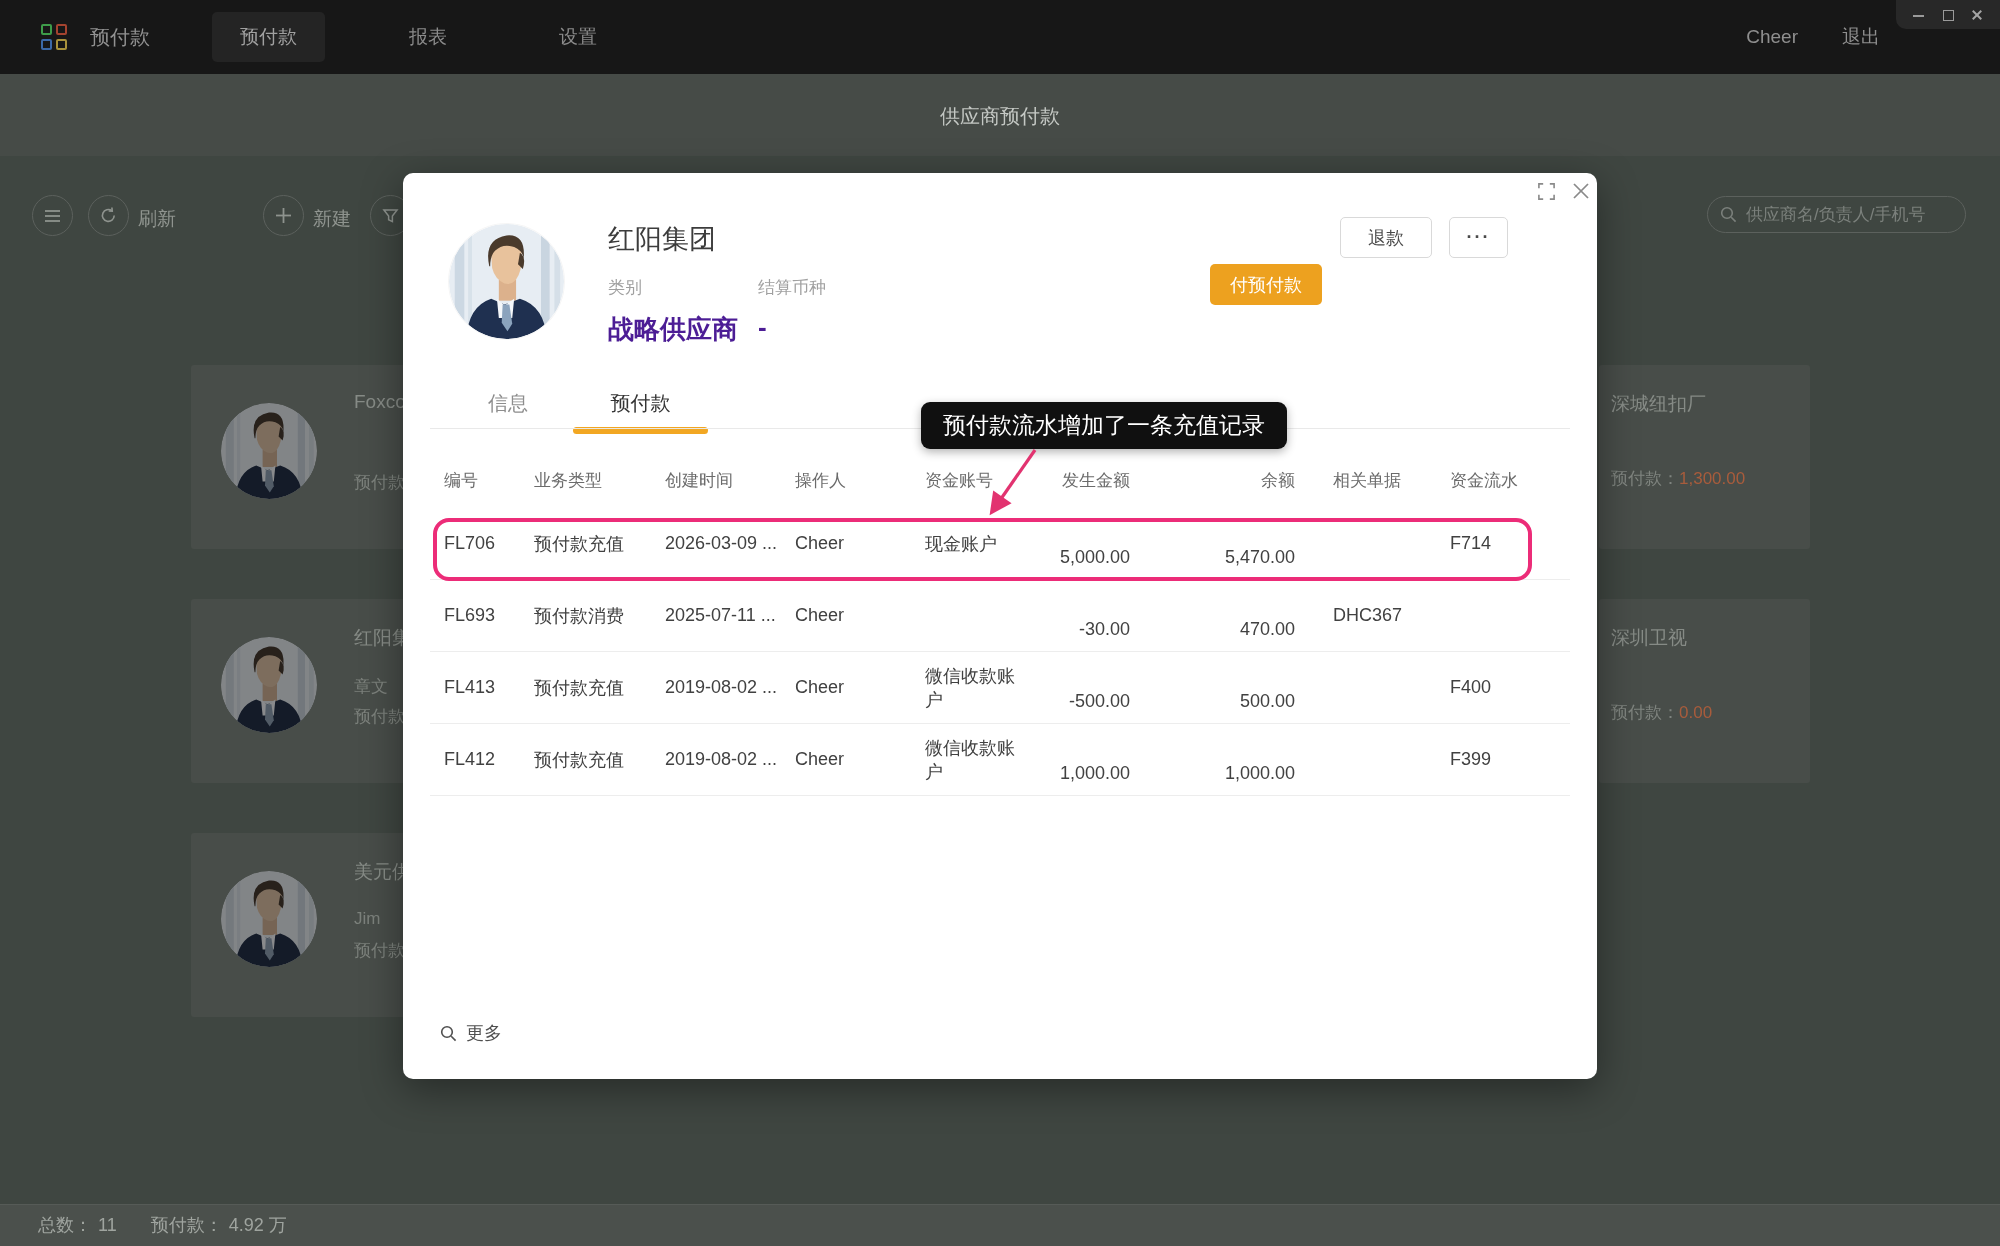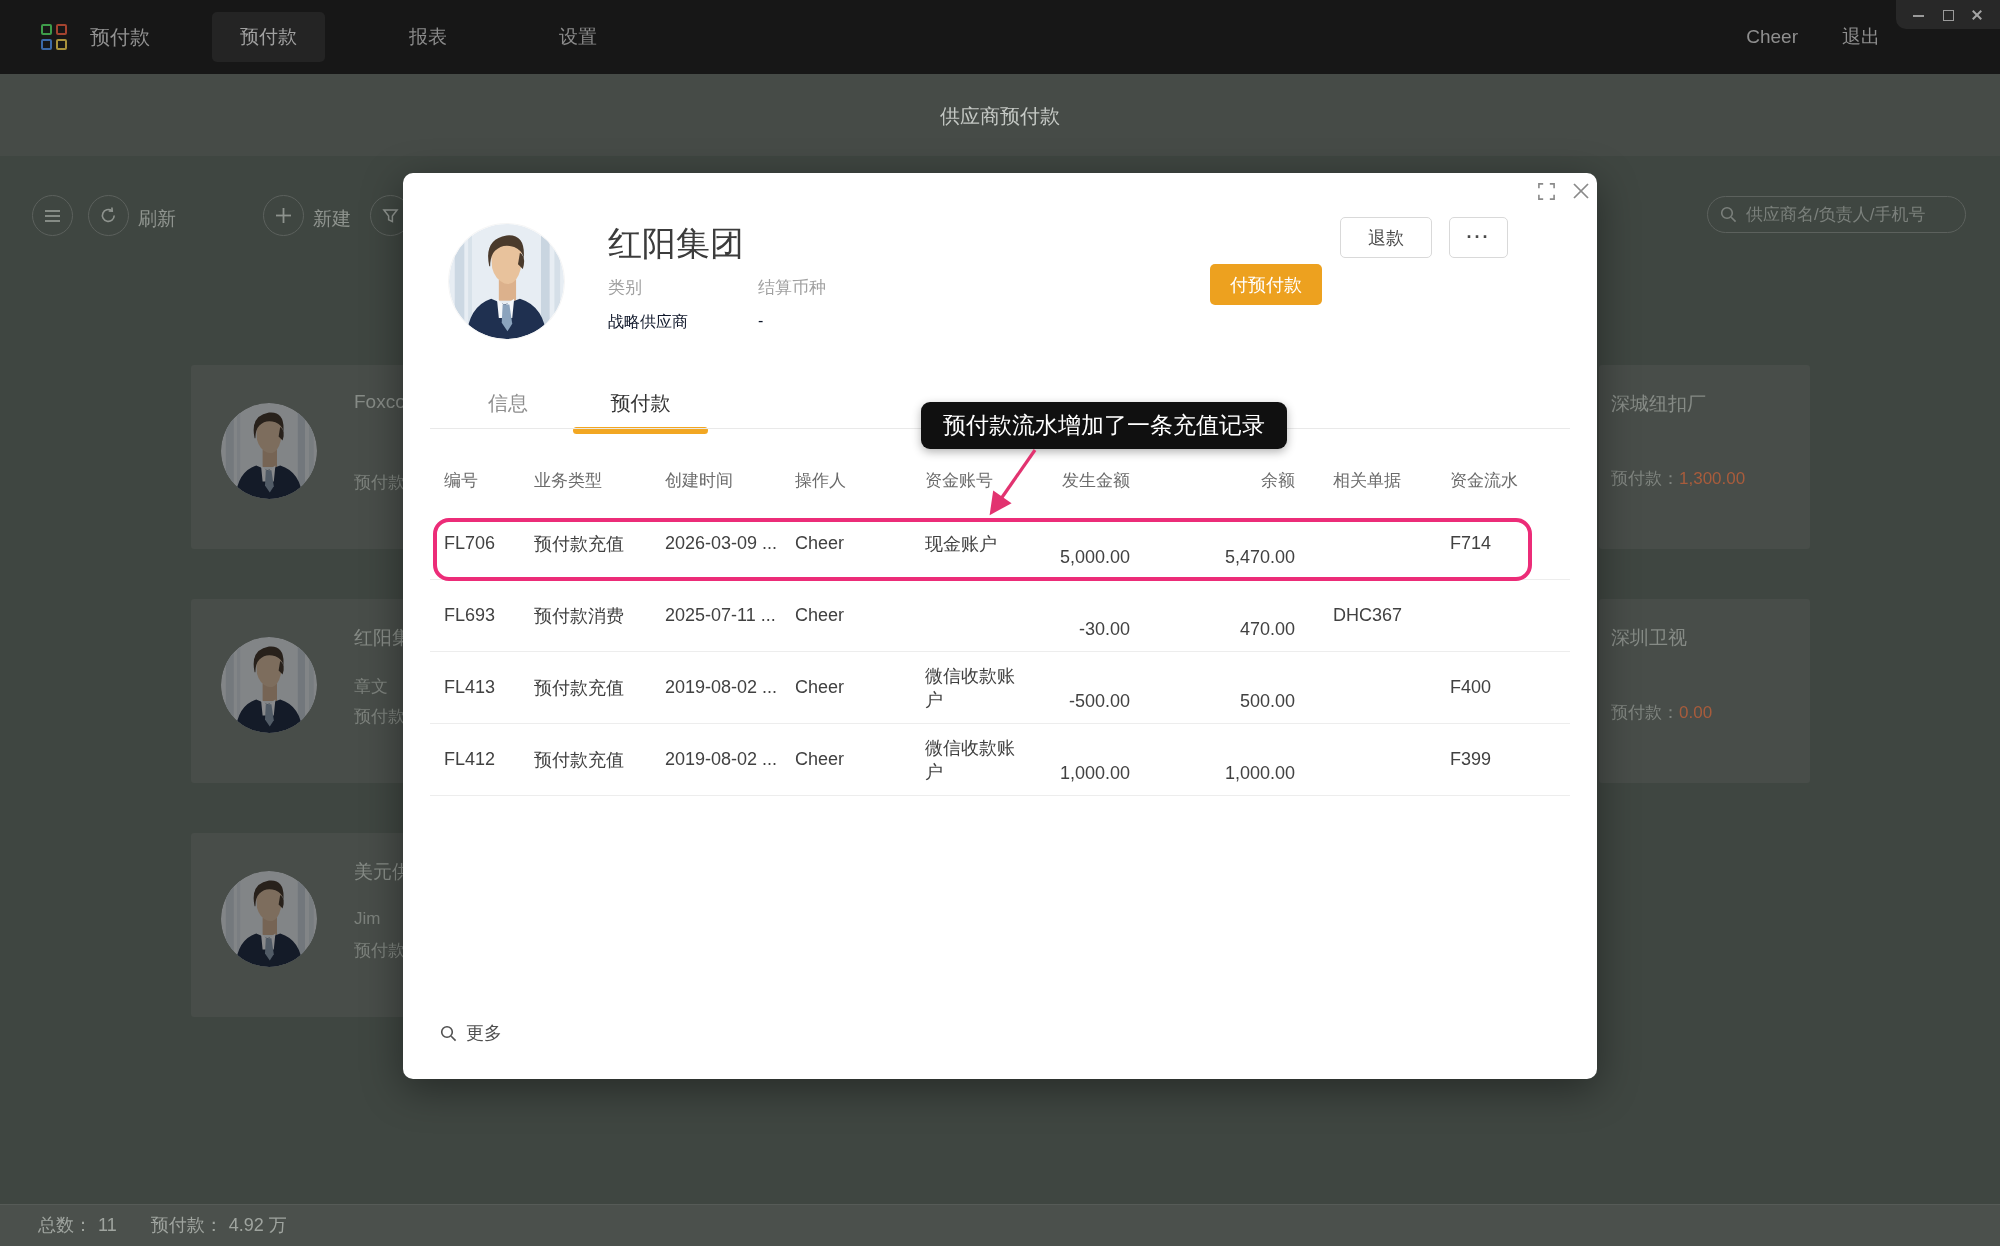--- a/index.html
+++ b/index.html
@@ -52,24 +52,24 @@
   
   .statusbar { position:absolute; left:0; top:1204px; width:2000px; height:42px; background:#4b504c; border-top:1px solid #565b57; color:#9fa49f; font-size:18px; line-height:41px; }
   .statusbar span { margin-left:0; }
   .sb-wrap { margin-left:38px; display:flex; gap:6px; }
   .sb-gap { width:22px; }
 
   
   .modal { position:absolute; left:403px; top:173px; width:1194px; height:906px; background:#ffffff; border-radius:10px; box-shadow:0 10px 40px rgba(0,0,0,.4); z-index:50; }
   .m-icon { position:absolute; color:#8a8a8a; cursor:default; }
   .m-avatar { position:absolute; left:46px; top:51px; width:115px; height:115px; border-radius:50%; overflow:hidden; box-shadow:0 0 0 1px rgba(0,0,0,.04); }
-  .m-supplier { position:absolute; left:205px; top:48px; font-size:34px; color:#3c3c3c; }
+  .m-supplier { position:absolute; left:205px; top:48px; font-size:27px; color:#3c3c3c; }
   .m-field { position:absolute; top:103px; }
   .m-field .f-label { color:#a0a0a0; font-size:17px; }
-  .m-field .f-value { margin-top:13px; color:#0f172a; font-size:16px; font-weight:normal; }
+  .m-field .f-value { margin-top:13px; color:#4c1d95; font-size:26px; font-weight:bold; }
   .btn { position:absolute; top:44px; height:41px; border-radius:5px; font-size:18px; display:flex; align-items:center; justify-content:center; cursor:default; }
   .btn-pay { left:807px; width:112px; background:#eda11f; color:#ffffff;margin-top:47px; }
   .btn-refund { left:937px; width:92px; background:#fff; border:1px solid #d9d9d9; color:#4a4a4a; }
   .btn-more { left:1046px; width:59px; background:#fff; border:1px solid #d9d9d9; color:#4a4a4a; letter-spacing:2px; font-weight:bold; }
 
   .m-tab { position:absolute; top:215px; height:41px; text-align:center; font-size:20px; color:#8d8d8d; line-height:30px; cursor:default; }
   .m-tab.active { color:#333; }
   .m-tab.active::after { content:""; position:absolute; left:0; right:0; bottom:-5px; height:7px; border-radius:4px; background:#f2a722; }
   .m-tabline { position:absolute; left:27px; top:255px; width:1140px; height:1px; background:#e9e9e9; }
 

